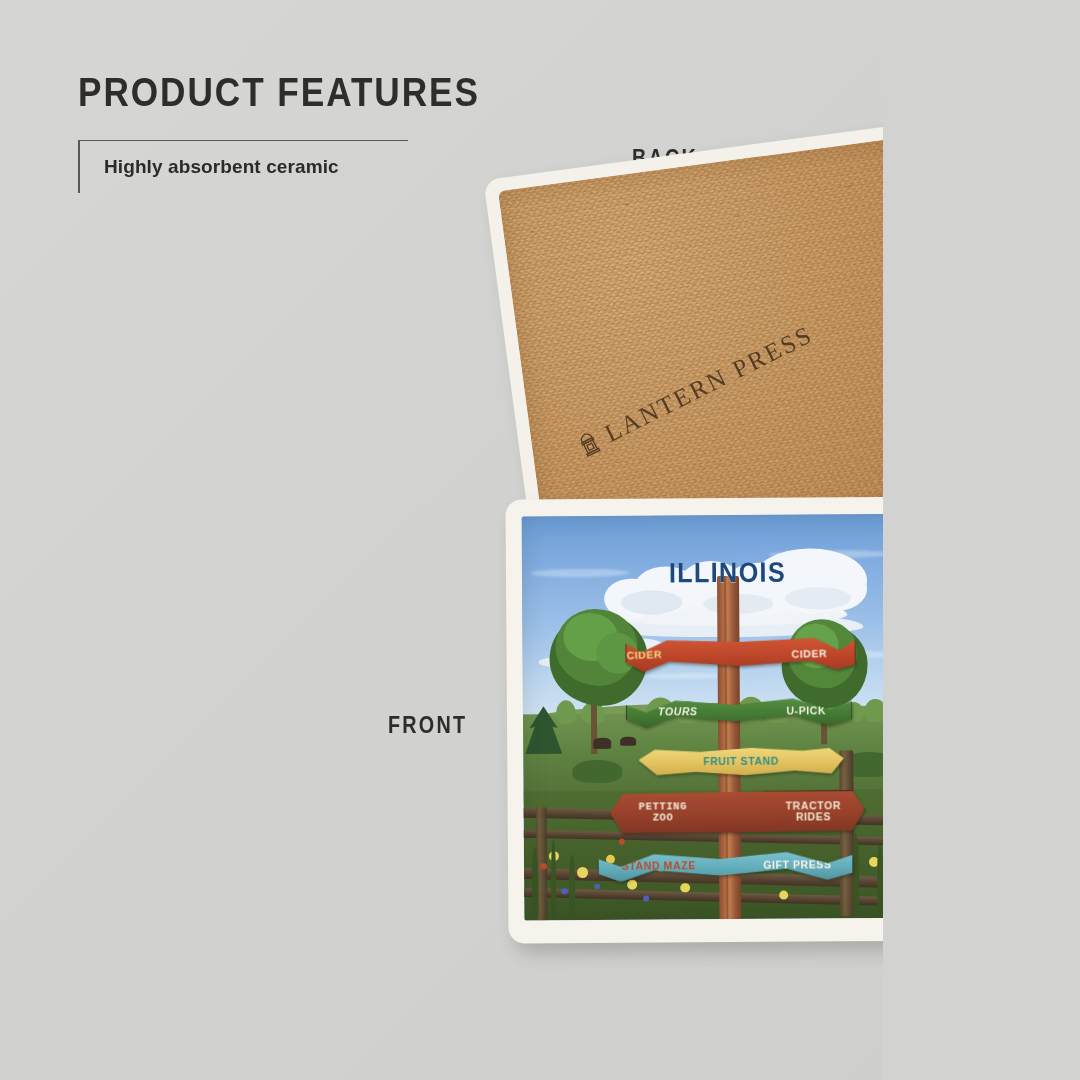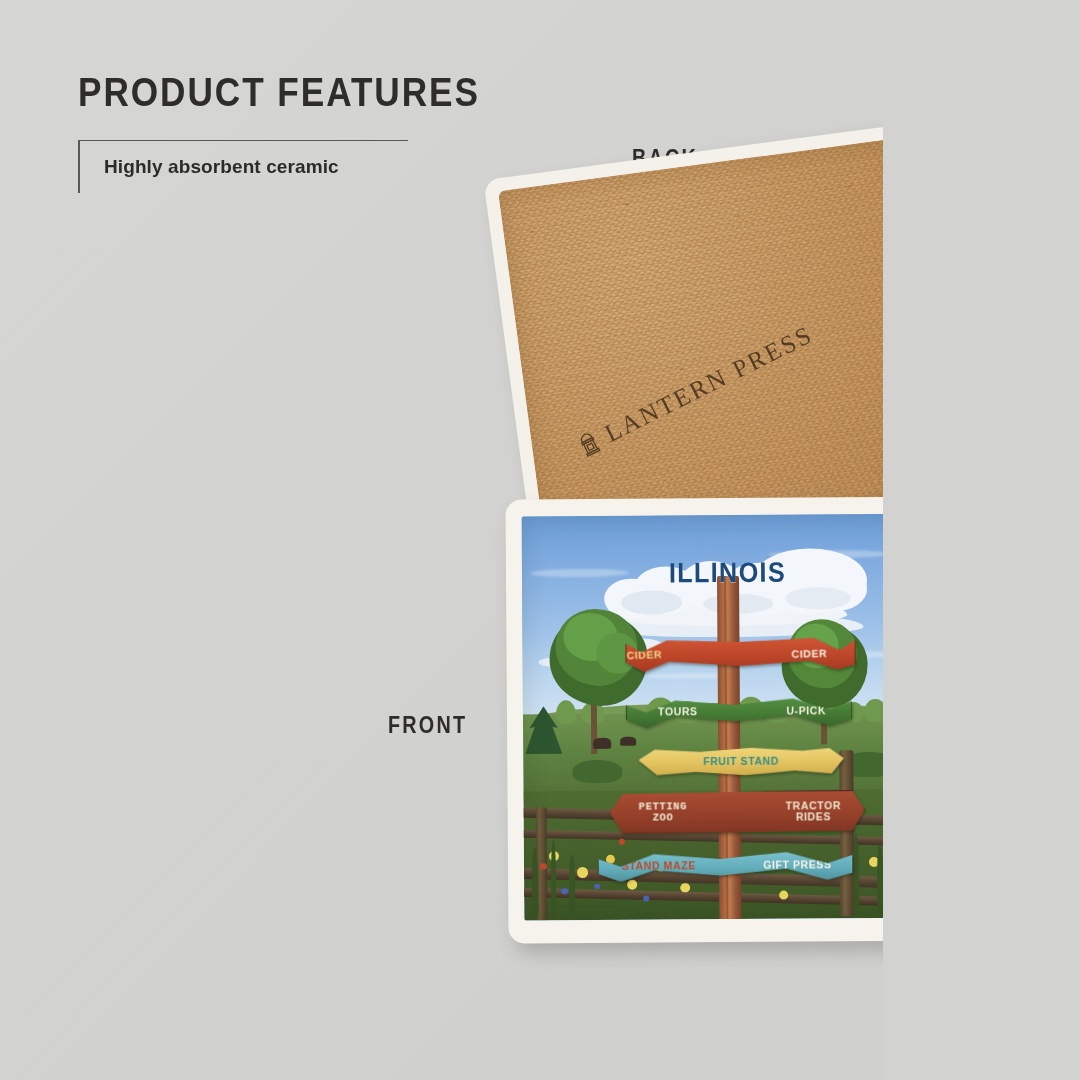--- a/index.html
+++ b/index.html
@@ -422,21 +422,21 @@
 
       <div class="sign sign-both" style="left:25%;top:30.5%;width:56%;height:8%;">
         <div class="sign-body arrow-banner" style="background:linear-gradient(180deg,#cf5634 0%,#bd4629 55%,#a63a22 100%);">
           <span class="sign-label sign-label-left" style="left:13%;color:#f0d88a;transform:rotate(-2deg);">CIDER</span>
           <span class="sign-label sign-label-right" style="right:12%;color:#f5efe2;position:absolute;transform:rotate(-1deg);">CIDER</span>
         </div>
       </div>
 
       <div class="sign" style="left:25%;top:45%;width:55%;height:7.2%;">
         <div class="sign-body arrow-ribbon" style="background:linear-gradient(180deg,#559142 0%,#447a34 60%,#3a682c 100%);">
-          <span class="sign-label" style="position:absolute;left:14%;color:#f2efe0;">TOURS</span>
+          <span class="sign-label" style="position:absolute;left:14%;color:#f2efe0;font-style:italic;">TOURS</span>
           <span class="sign-label" style="position:absolute;right:11%;color:#f2efe0;">U-PICK</span>
         </div>
       </div>
 
       <div class="sign" style="left:28%;top:57.5%;width:50%;height:7%;">
         <div class="sign-body arrow-plank" style="background:linear-gradient(180deg,#f0d77b 0%,#e3c35f 55%,#ceac4c 100%);justify-content:center;">
           <span class="sign-label" style="position:absolute;left:0;right:0;text-align:center;color:#2f8d8a;">FRUIT STAND</span>
         </div>
       </div>
 

